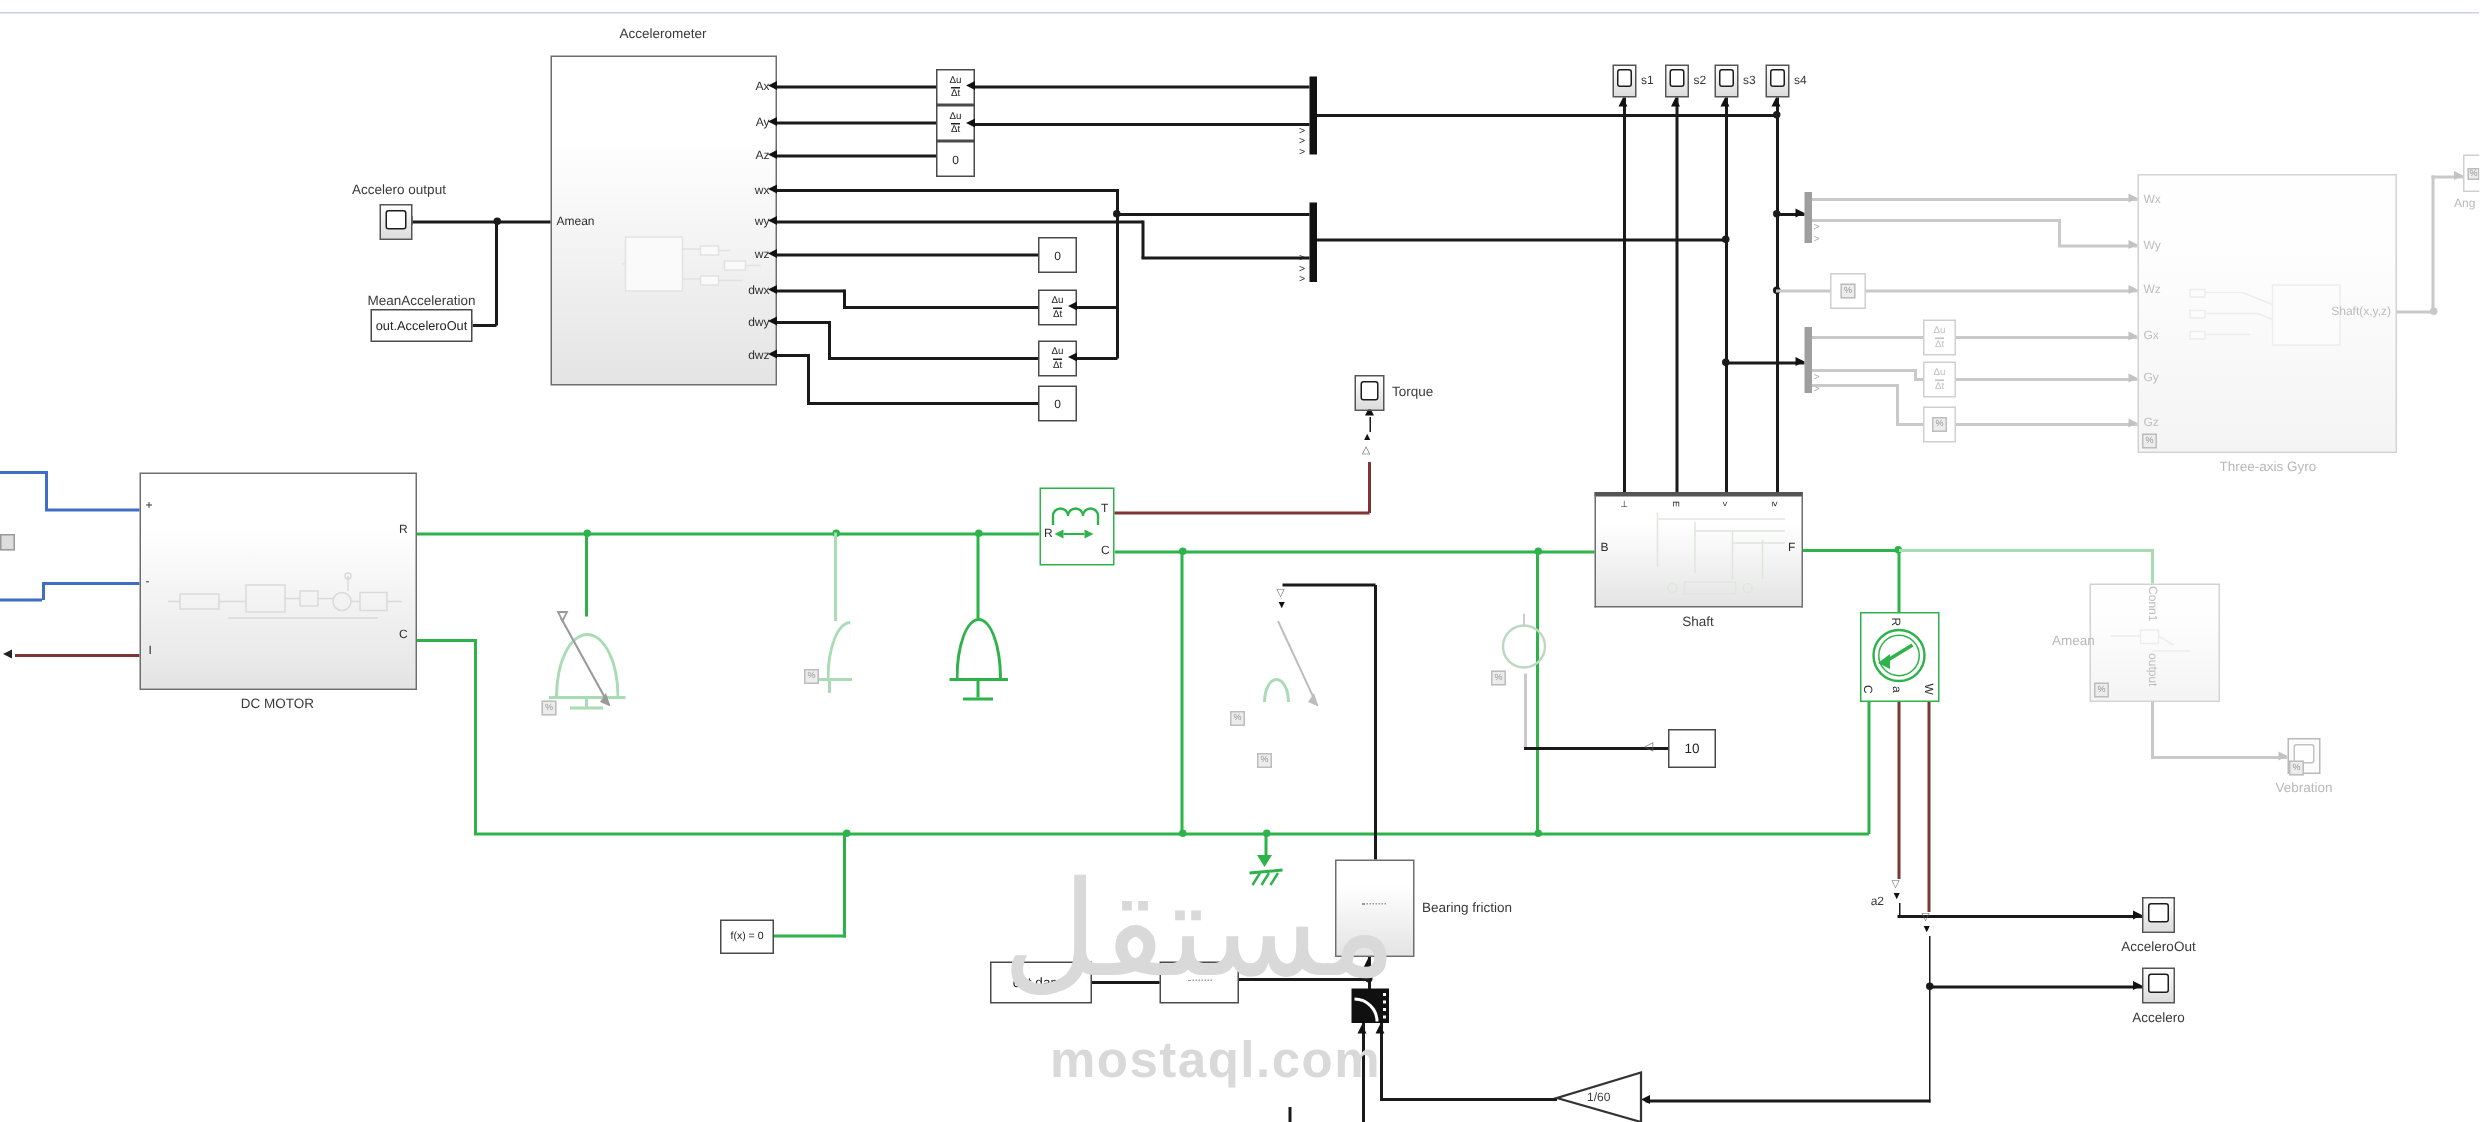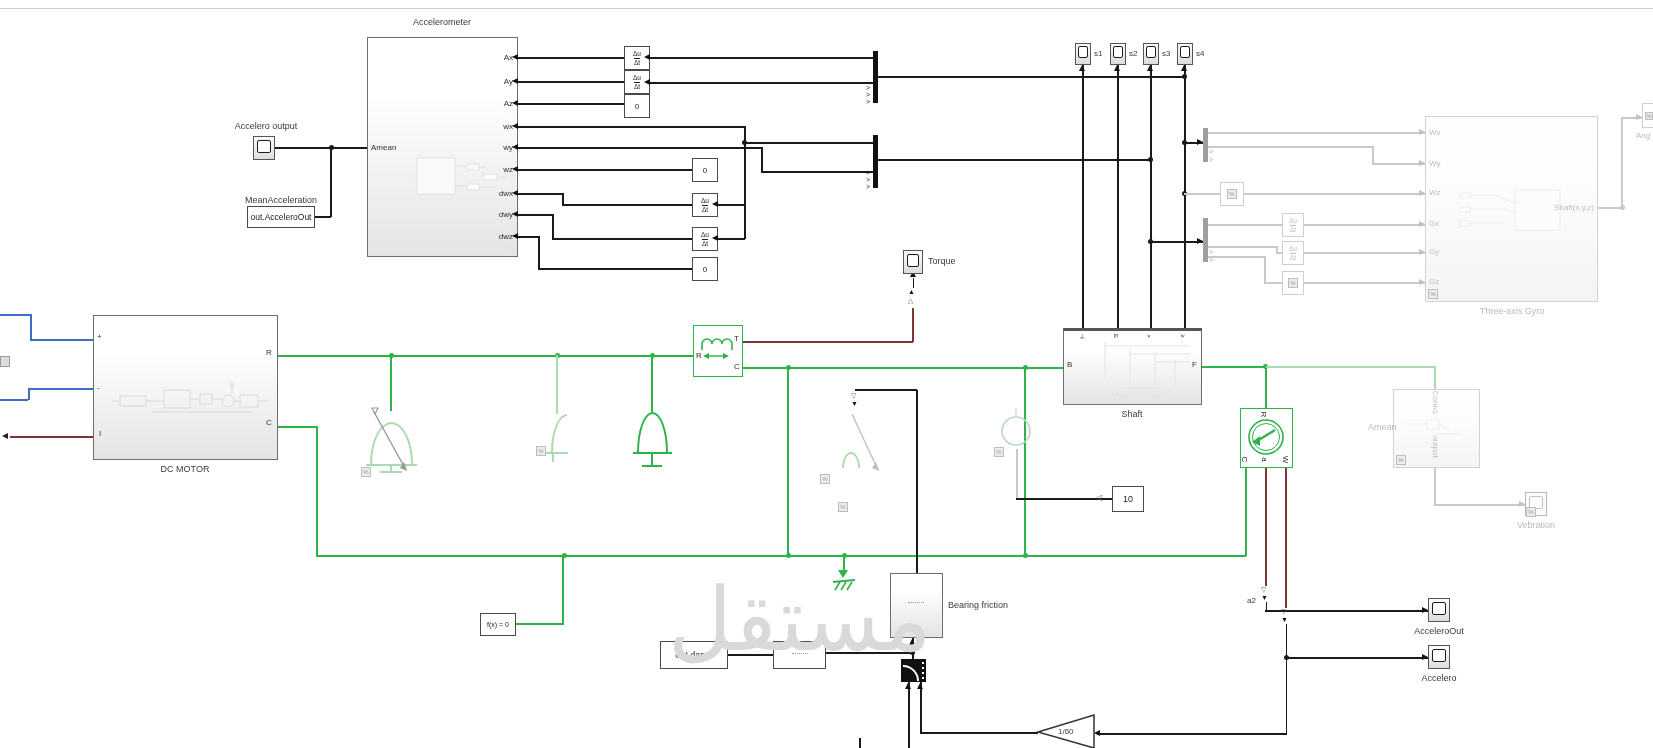--- a/index.html
+++ b/index.html
@@ -52,20 +52,21 @@
   .topline{position:absolute;left:0;top:8px;width:1653px;height:1px;background:#c9d2dd;}
   svg{position:absolute;overflow:visible;}
 </style>
 </head>
 <body>
 
 <div id="canvas">
   <div class="topline"></div>
 
   <div class="watermark-ar">مستقل</div>
+  <div class="watermark-la">mostaql.com</div>
 
   <div class="wh blu" style="left:0;top:314px;width:30px"></div>
   <div class="wv blu grnv" style="left:30px;top:314px;height:26px;background:#3f6fc4;width:2px"></div>
   <div class="wh blu" style="left:30px;top:339px;width:63px"></div>
   <div class="wh blu" style="left:0;top:399px;width:28px"></div>
   <div class="wv" style="left:28px;top:389px;height:11px;background:#3f6fc4;width:2px"></div>
   <div class="wh blu" style="left:28px;top:388px;width:65px"></div>
   <div style="position:absolute;left:0;top:356px;width:8px;height:9px;border:1px solid #999;background:#ddd"></div>
   <div class="wh red" style="left:10px;top:436px;width:83px;height:2px"></div>
   <div class="ah al" style="left:2px;top:433px;border-right-color:#222"></div>

